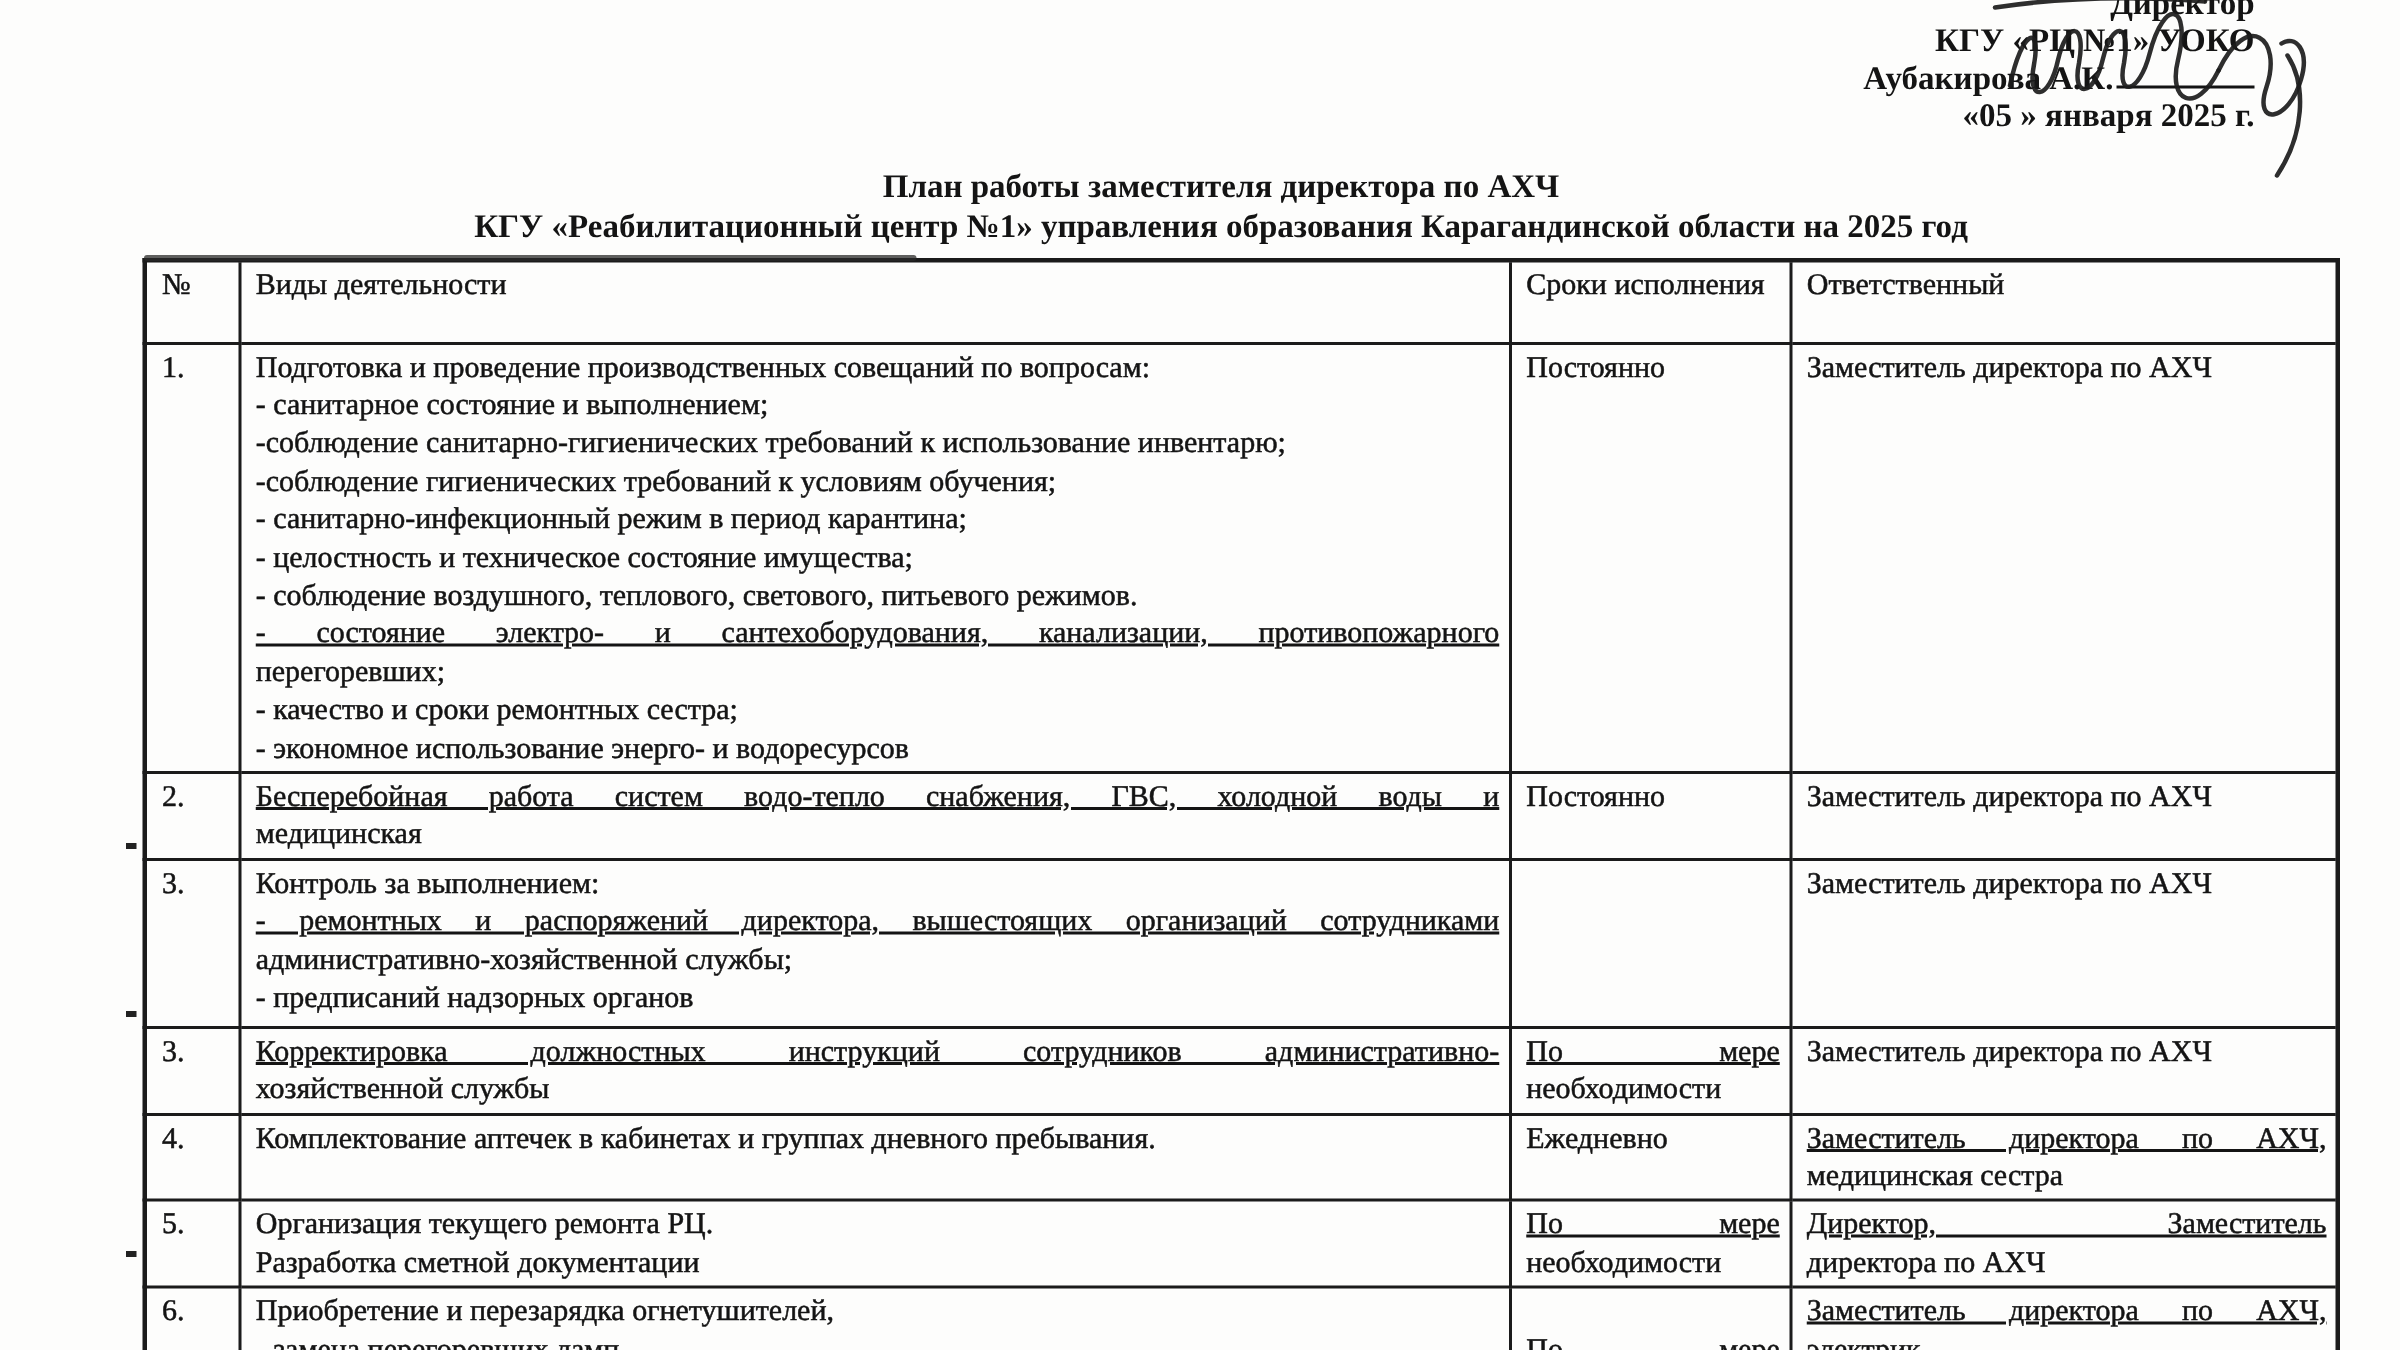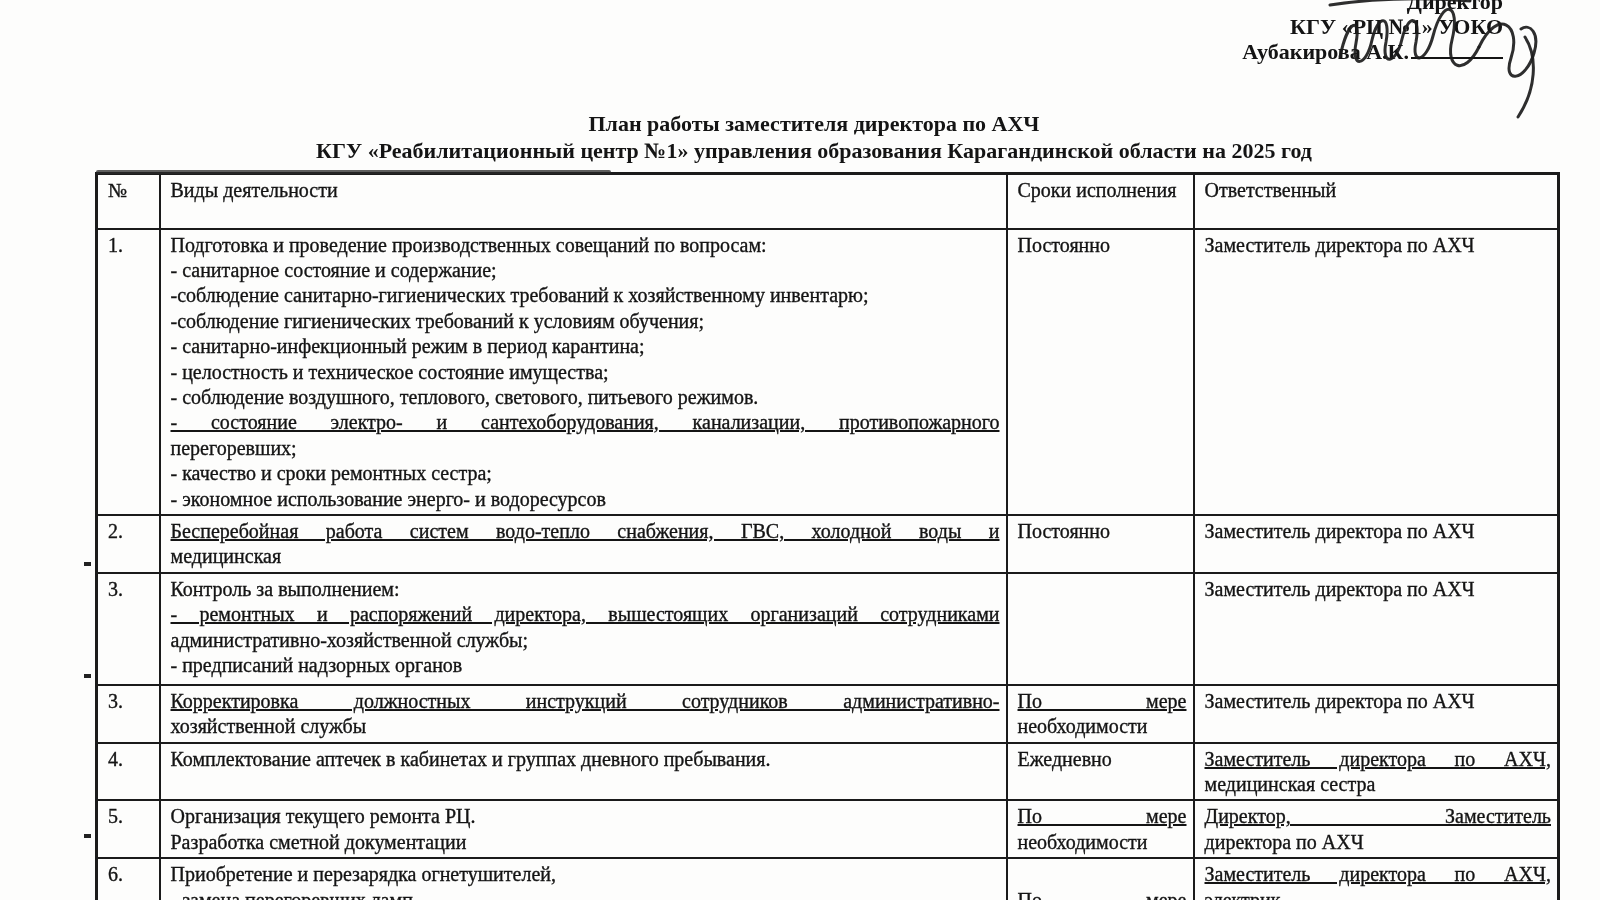--- a/index.html
+++ b/index.html
@@ -74,20 +74,21 @@
 <body>
 
 <div class="page">
 
   <div class="approval">
     <div>Директор</div>
     <div>КГУ «РЦ  №1» УОКО</div>
     <div>
       <span>Аубакирова А.К.</span><span class="sig-underline"></span>
     </div>
+    <div>«05 » января  2025 г.</div>
   </div>
 
   <svg class="signature-svg" viewBox="0 0 390 140" aria-hidden="true">
     <path d="M160,62 C168,24 181,21 176,48 C171,73 186,73 192,45 C198,19 211,19 206,47 C201,71 216,70 222,44 C228,19 241,19 236,47 C231,70 246,68 253,41 C263,2 281,8 272,45 C265,73 284,82 299,52"></path>
     <path d="M299,52 C318,12 342,30 331,63 C322,90 346,86 354,58 C360,38 350,28 341,34"></path>
     <path d="M345,42 C358,62 356,95 338,122"></path>
     <path d="M150,10 C190,4 240,2 290,6"></path>
   </svg>
 
   <div class="doc-title">
@@ -110,22 +111,22 @@
         <th class="c-resp">Ответственный</th>
       </tr>
     </thead>
     <tbody>
         <tr class="row-0">
           <td class="c-num">
             <div class="line">1.</div>
           </td>
           <td class="c-act">
             <div class="line">Подготовка и проведение производственных совещаний по вопросам:</div>
-            <div class="line">- санитарное состояние и содержание;</div>
-            <div class="line">-соблюдение санитарно-гигиенических требований к хозяйственному инвентарю;</div>
+            <div class="line">- санитарное состояние и выполнением;</div>
+            <div class="line">-соблюдение санитарно-гигиенических требований к использование инвентарю;</div>
             <div class="line">-соблюдение гигиенических требований к условиям обучения;</div>
             <div class="line">- санитарно-инфекционный режим в период карантина;</div>
             <div class="line">- целостность и техническое состояние имущества;</div>
             <div class="line">- соблюдение воздушного, теплового, светового, питьевого режимов.</div>
             <div class="line just">- состояние электро- и сантехоборудования, канализации, противопожарного</div>
             <div class="line">перегоревших;</div>
             <div class="line">- качество и сроки ремонтных сестра;</div>
             <div class="line">- экономное использование энерго- и водоресурсов</div>
           </td>
           <td class="c-term">

